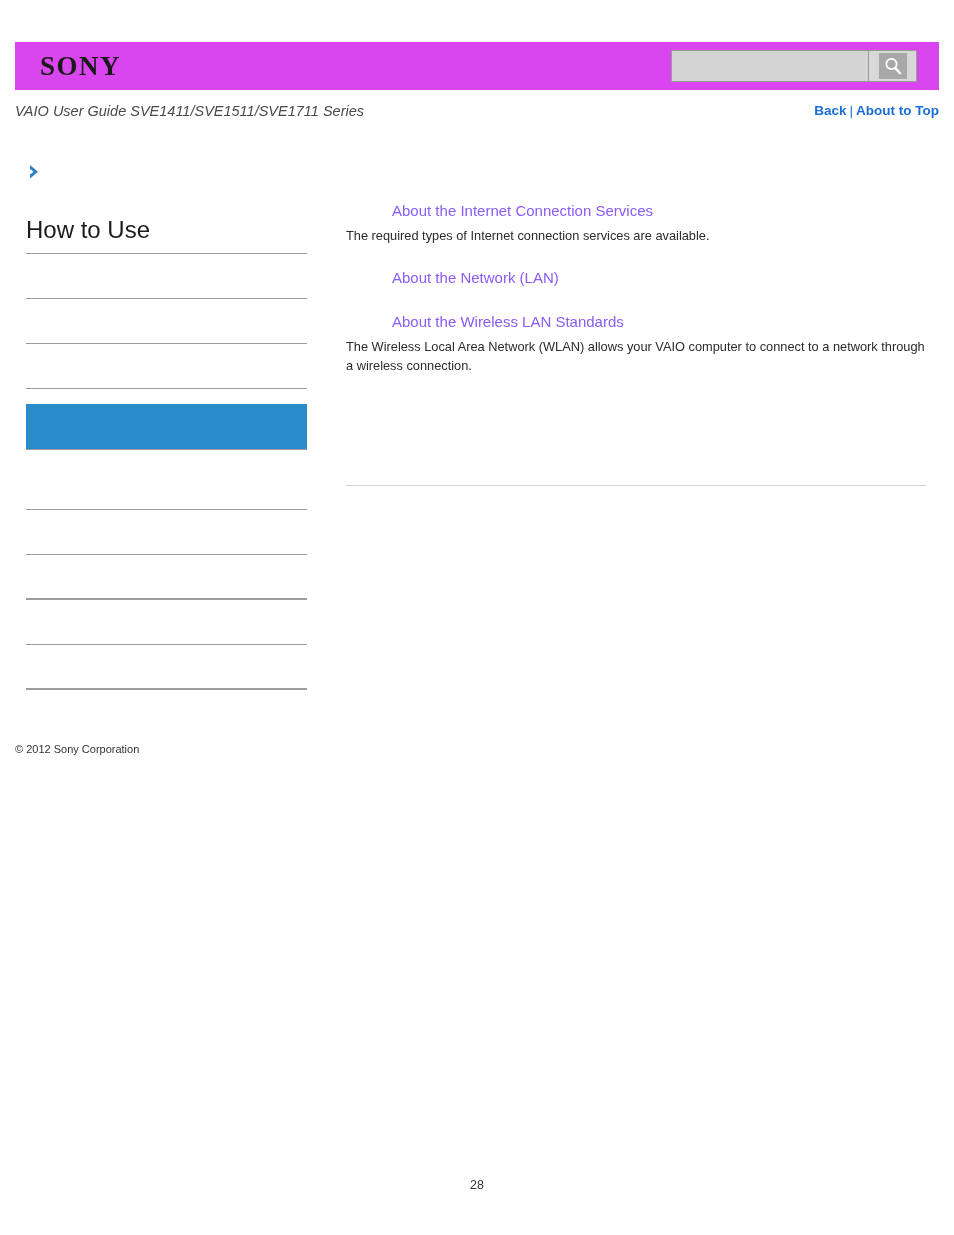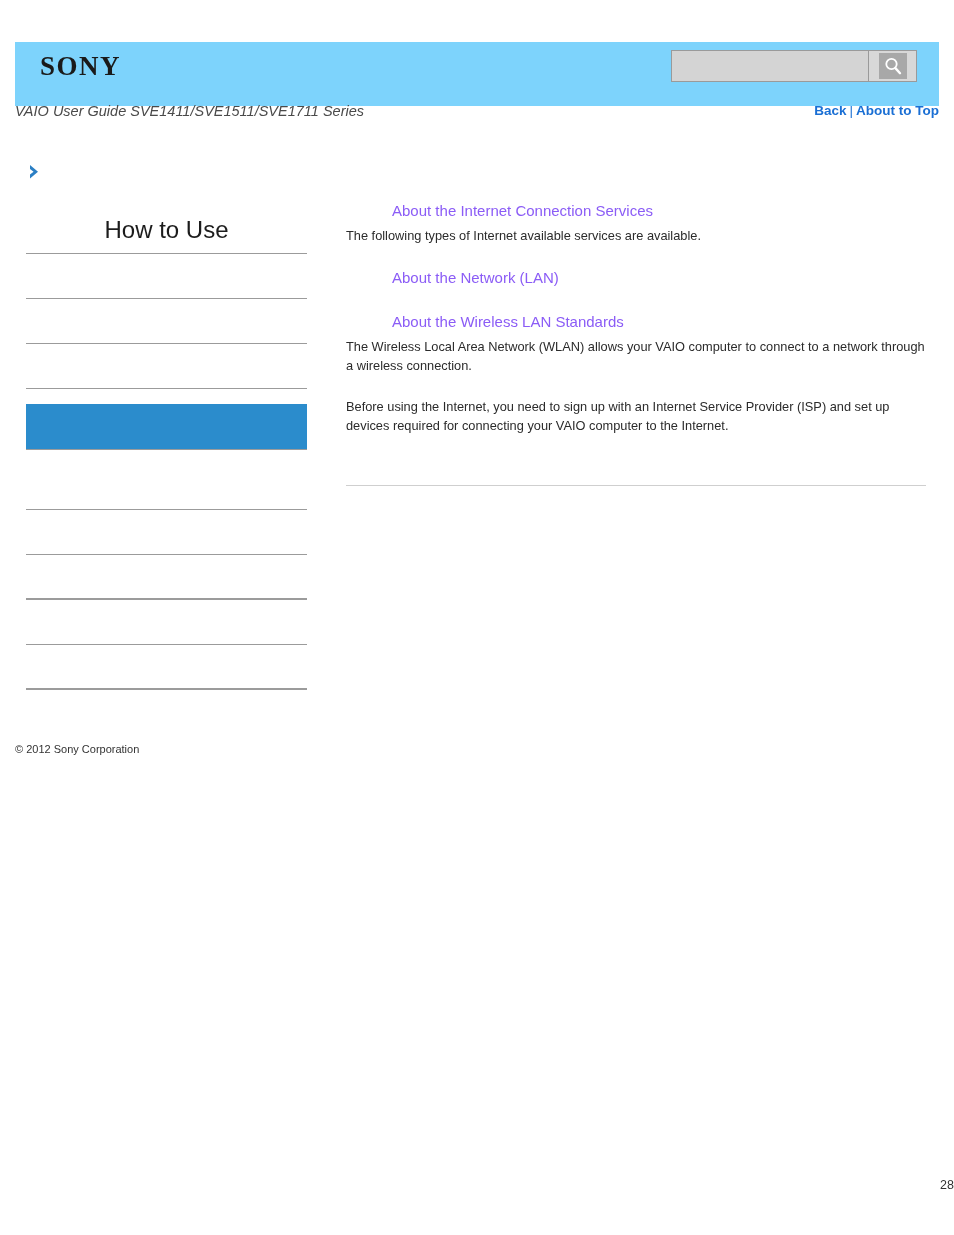--- a/index.html
+++ b/index.html
@@ -17,22 +17,22 @@
     color: #333333;
     overflow: hidden;
   }
 
   
   .header-bar {
     position: absolute;
     left: 15px;
     top: 42px;
     width: 924px;
-    height: 64px;
-    background: #7dd3fc;
+    height: 48px;
+    background: #d946ef;
   }
   .sony-logo {
     position: absolute;
     left: 25px;
     top: 6px;
     font-family: "Liberation Serif", serif;
     font-weight: bold;
     font-size: 27px;
     letter-spacing: 1.5px;
     color: #1a1a1a;
@@ -124,21 +124,20 @@
     top: 162px;
     width: 20px;
     height: 20px;
   }
 
   .sidebar {
     position: absolute;
     left: 26px;
     top: 215px;
     width: 281px;
-    text-align: center;
   }
   .sidebar-heading {
     font-size: 24px;
     font-weight: normal;
     color: #1c1c1c;
     margin: 0;
     padding: 0 0 8px 0;
     line-height: 30px;
     border-bottom: 1px solid #9b9b9b;
   }
@@ -206,21 +205,21 @@
     height: 1px;
     background: #cfcfcf;
   }
 
   
   .page-number {
     position: absolute;
     left: 0;
     top: 1178px;
     width: 954px;
-    text-align: right;
+    text-align: center;
     font-size: 12.5px;
     color: #333333;
   }
 </style>
 </head>
 <body>
 
 <div class="header-bar">
   <div class="sony-logo">SONY</div>
 
@@ -263,33 +262,32 @@
   <a href="#" class="nav-item"></a>
   <a href="#" class="nav-item thick"></a>
 </div>
 
 <div class="copyright">© 2012 Sony Corporation</div>
 
 <div class="content">
 
   <div class="entry">
     <a href="#" class="entry-link">About the Internet Connection Services</a>
-    <p class="entry-desc">The following types of Internet available services are available.</p>
+    <p class="entry-desc">The required types of Internet connection services are available.</p>
   </div>
 
   <div class="entry">
     <a href="#" class="entry-link">About the Network (LAN)</a>
   </div>
 
   <div class="entry">
     <a href="#" class="entry-link">About the Wireless LAN Standards</a>
     <p class="entry-desc">The Wireless Local Area Network (WLAN) allows your VAIO computer to connect to a network through a wireless connection.</p>
   </div>
 
   <div class="entry">
-    <p class="entry-desc">Before using the Internet, you need to sign up with an Internet Service Provider (ISP) and set up devices required for connecting your VAIO computer to the Internet.</p>
   </div>
 
 </div>
 
 <div class="content-divider"></div>
 
 <div class="page-number">28</div>
 
 </body></html>

